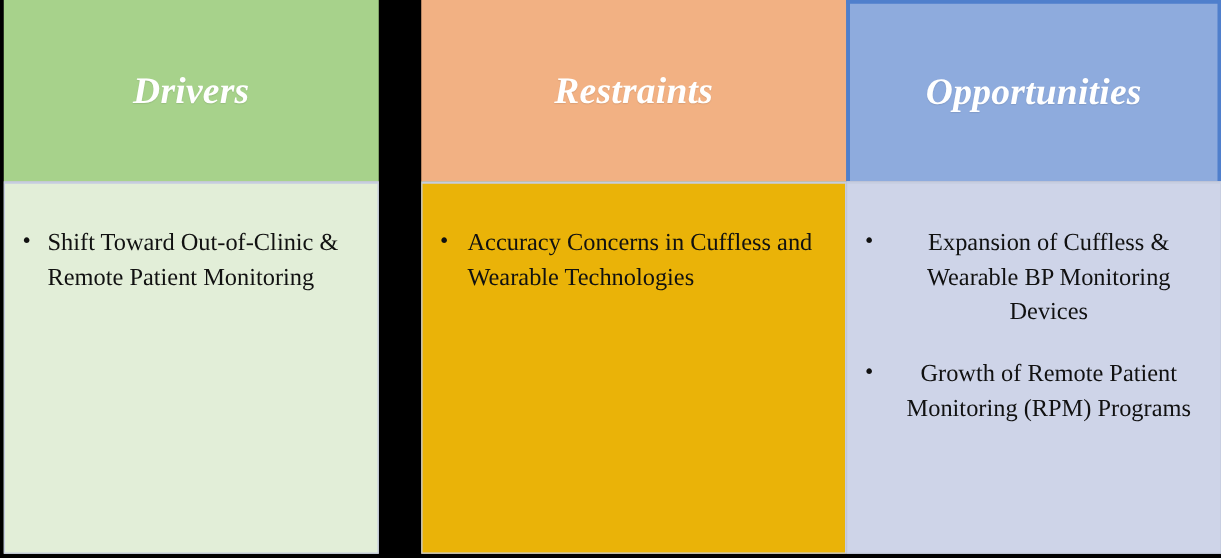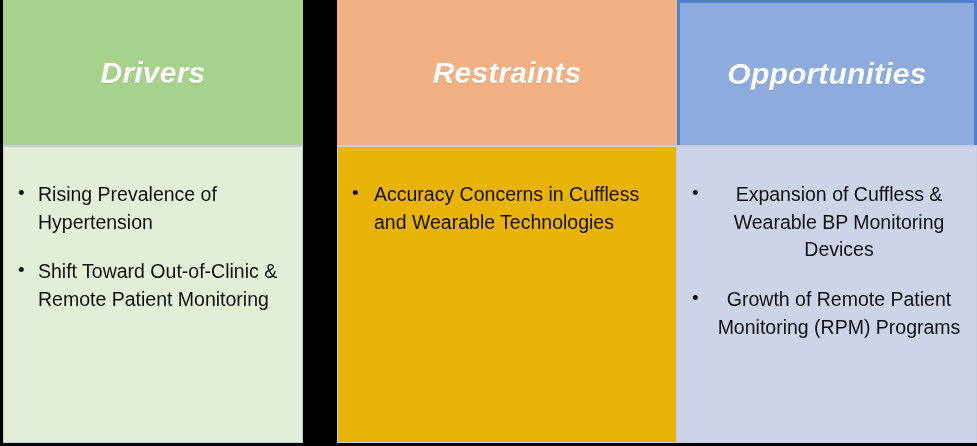--- a/index.html
+++ b/index.html
@@ -6,20 +6,21 @@
   html, body {
     width:977px; height:446px;
     background:#000000;
     font-family:"Liberation Sans", sans-serif;
     overflow:hidden;
   }
   #board {
     position:relative;
     width:977px; height:446px;
     background:#000000;
+    font-family:Liberation Serif, serif;
   }
   .column {
     position:absolute;
     top:0;
     height:446px;
     display:flex;
     flex-direction:column;
   }
   .col-drivers       { left:3px;   width:300px; }
   .col-restraints    { left:337px; width:340px; }
@@ -82,21 +83,20 @@
 </style>
 </head>
 <body>
 
 <div id="board">
 
   <div class="column col-drivers">
     <div class="col-header green">Drivers</div>
     <div class="col-body green">
       <ul class="bullet-list">
-        <li class="bullet-item">Rising Prevalence of Hypertension</li>
         <li class="bullet-item">Shift Toward Out-of-Clinic &amp; Remote Patient Monitoring</li>
       </ul>
     </div>
   </div>
 
   <div class="column col-restraints">
     <div class="col-header orange">Restraints</div>
     <div class="col-body orange">
       <ul class="bullet-list">
         <li class="bullet-item">Accuracy Concerns in Cuffless and Wearable Technologies</li>

